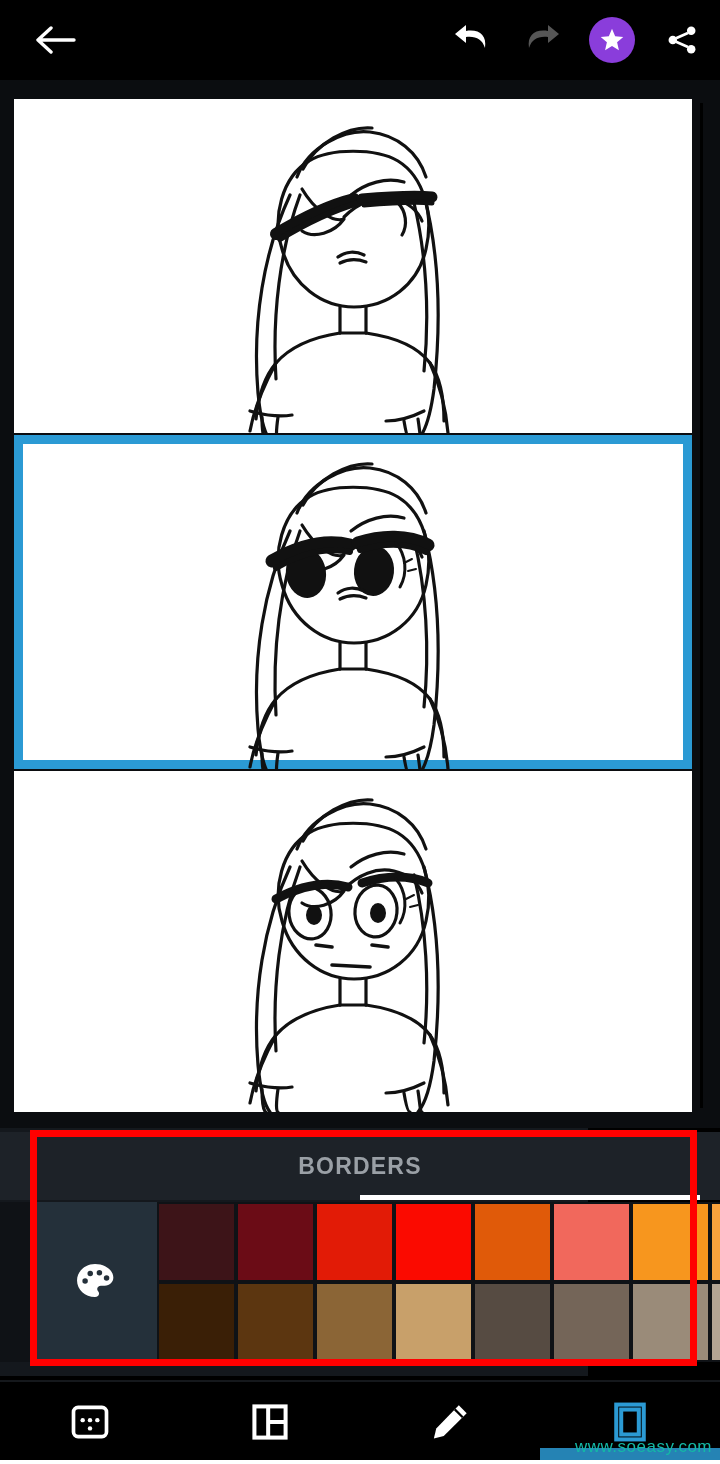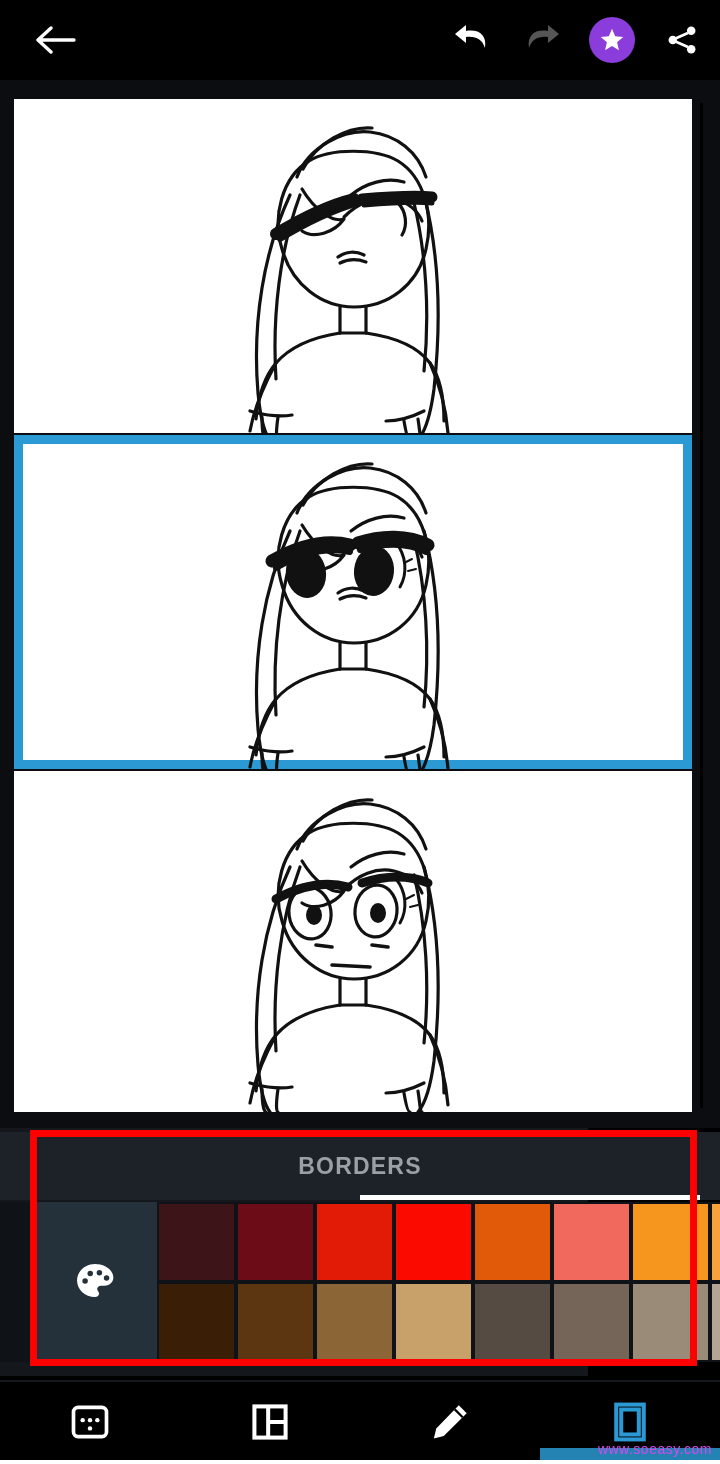--- a/index.html
+++ b/index.html
@@ -214,22 +214,22 @@
   }
   .home-indicator {
     position: absolute;
     left: 0; bottom: 0;
     width: 720px; height: 4px;
     background: #ffffff;
   }
   .watermark {
     position: absolute;
     right: 8px; bottom: 7px;
-    font-size: 14px;
-    color: #d946ef;
+    font-size: 17px;
+    color: #14b8a6;
     letter-spacing: 0.5px;
   }
   .wm-bar {
     position: absolute;
     right: 0; bottom: 4px;
     width: 180px; height: 12px;
     background: #2b9ad4;
     opacity: 0.85;
   }
 </style>

